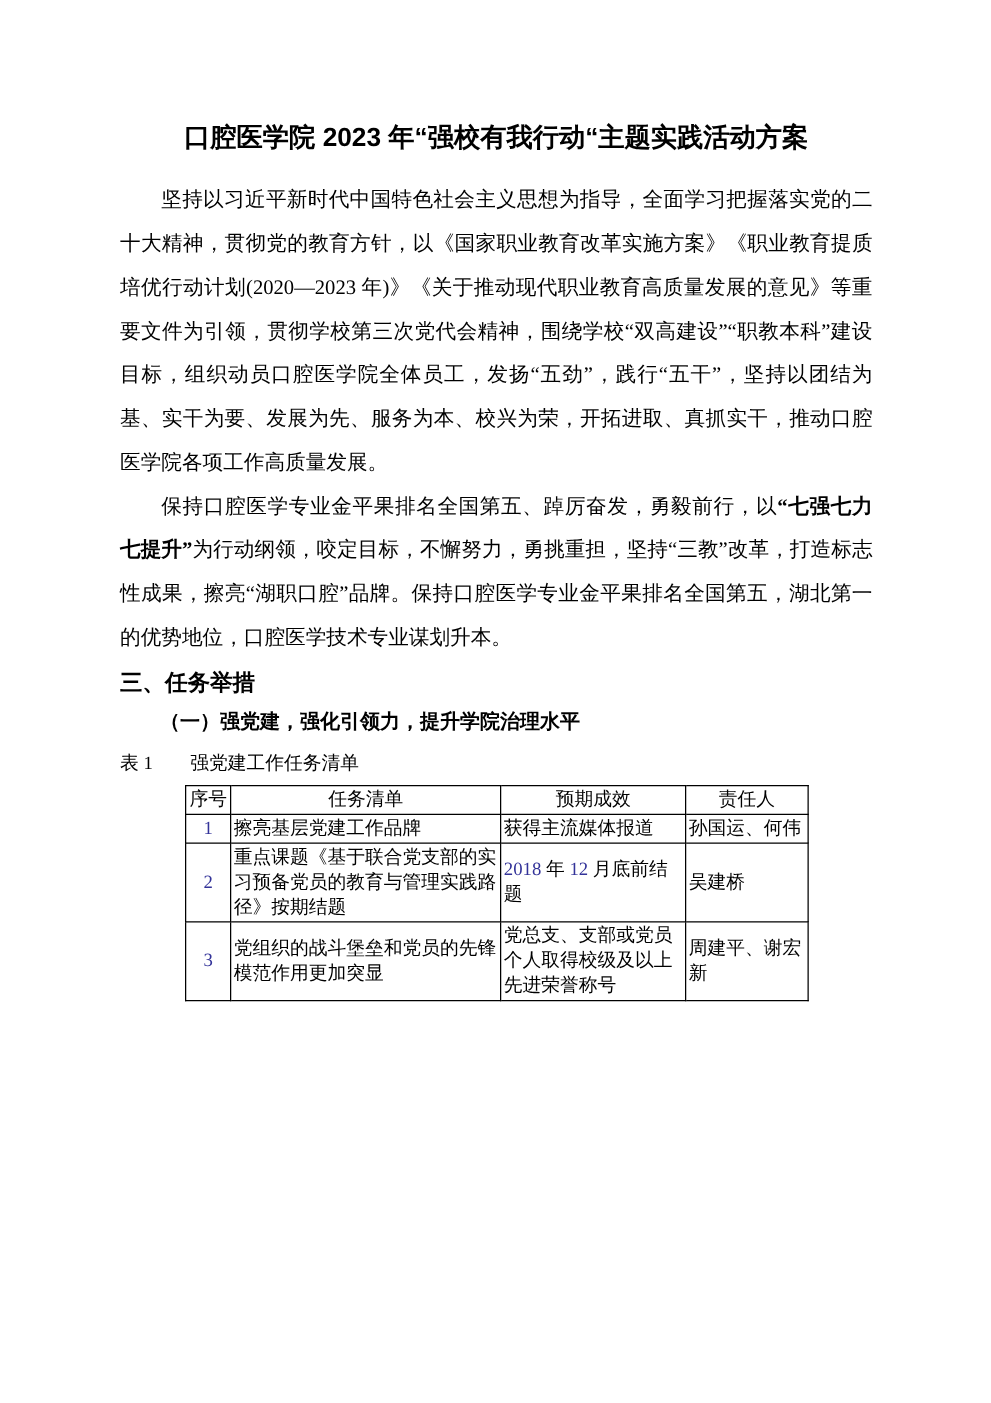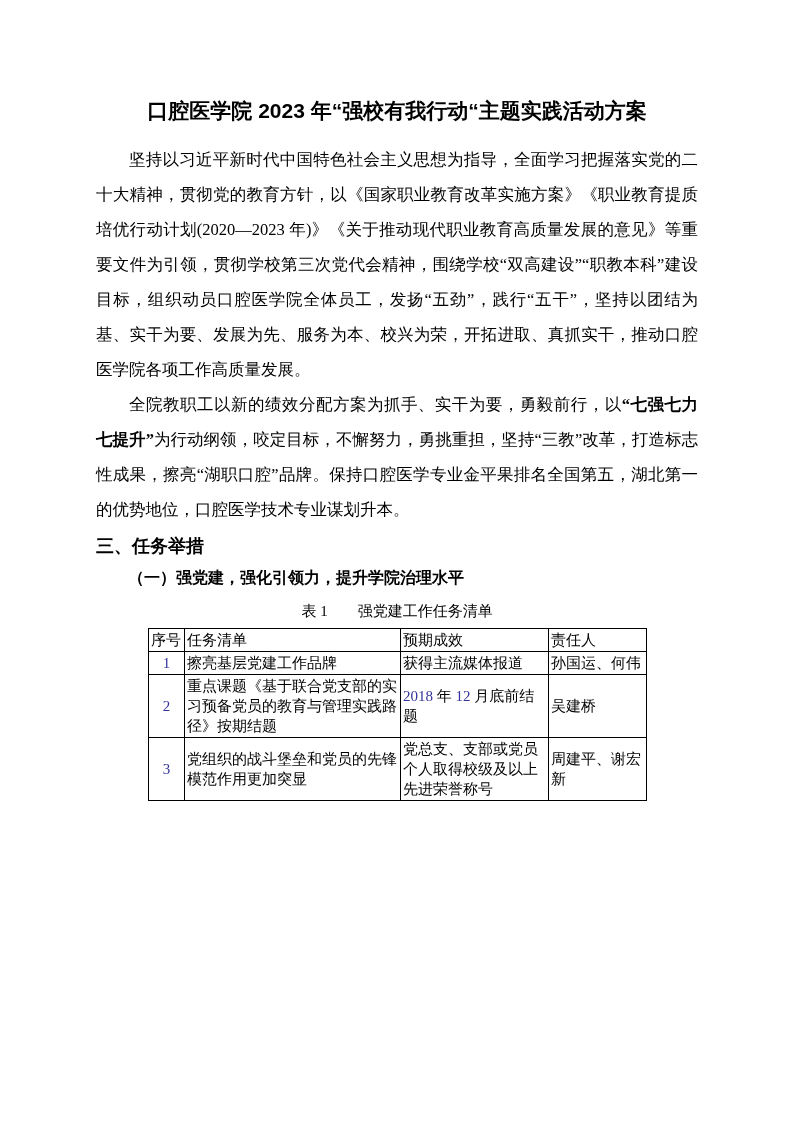--- a/index.html
+++ b/index.html
@@ -46,57 +46,57 @@
     font-size: 16px;
     font-weight: bold;
     line-height: 28px;
     text-indent: 2em;
     font-family: "Liberation Sans", "DejaVu Sans", sans-serif;
   }
   .bold-inline { font-weight: bold; }
   .table-caption {
     margin: 8px 0 6px 0;
     font-size: 15px;
-    text-align: center;
+    text-align: left;
     line-height: 22px;
   }
   table.task-table {
     border-collapse: collapse;
     table-layout: fixed;
     width: 498px;
     margin-left: 52px;
     font-size: 15px;
     line-height: 20px;
   }
   table.task-table th,
   table.task-table td {
     border: 1px solid #000000;
     padding: 1px 2px;
     vertical-align: middle;
     font-weight: normal;
     word-break: break-all;
   }
-  table.task-table th { text-align: left; }
+  table.task-table th { text-align: center; }
   table.task-table td.cell-no { text-align: center; }
   table.task-table td { text-align: left; }
   .num { color: #333399; }
 </style>
 </head>
 <body>
 
 <div class="page">
 
   <h1 class="doc-title">口腔医学院 2023 年“强校有我行动“主题实践活动方案</h1>
 
 
 
   <p class="body-para">坚持以习近平新时代中国特色社会主义思想为指导，全面学习把握落实党的二十大精神，贯彻党的教育方针，以《国家职业教育改革实施方案》《职业教育提质培优行动计划(2020—2023 年)》《关于推动现代职业教育高质量发展的意见》等重要文件为引领，贯彻学校第三次党代会精神，围绕学校“双高建设”“职教本科”建设目标，组织动员口腔医学院全体员工，发扬“五劲”，践行“五干”，坚持以团结为基、实干为要、发展为先、服务为本、校兴为荣，开拓进取、真抓实干，推动口腔医学院各项工作高质量发展。</p>
 
 
-  <p class="body-para"><span>全院教职工以新的绩效分配方案为抓手、实干为要，勇毅前行，以</span><span class="bold-inline">“七强七力七提升”</span><span>为行动纲领，咬定目标，不懈努力，勇挑重担，坚持“三教”改革，打造标志性成果，擦亮“湖职口腔”品牌。保持口腔医学专业金平果排名全国第五，湖北第一的优势地位，口腔医学技术专业谋划升本。</span></p>
+  <p class="body-para"><span>保持口腔医学专业金平果排名全国第五、踔厉奋发，勇毅前行，以</span><span class="bold-inline">“七强七力七提升”</span><span>为行动纲领，咬定目标，不懈努力，勇挑重担，坚持“三教”改革，打造标志性成果，擦亮“湖职口腔”品牌。保持口腔医学专业金平果排名全国第五，湖北第一的优势地位，口腔医学技术专业谋划升本。</span></p>
 
   <h2 class="sec-heading">三、任务举措</h2>
 
   <h3 class="sub-heading">（一）强党建，强化引领力，提升学院治理水平</h3>
 
 
   <div class="table-caption">表 1　　强党建工作任务清单</div>
 
   <table class="task-table">
     <colgroup>

